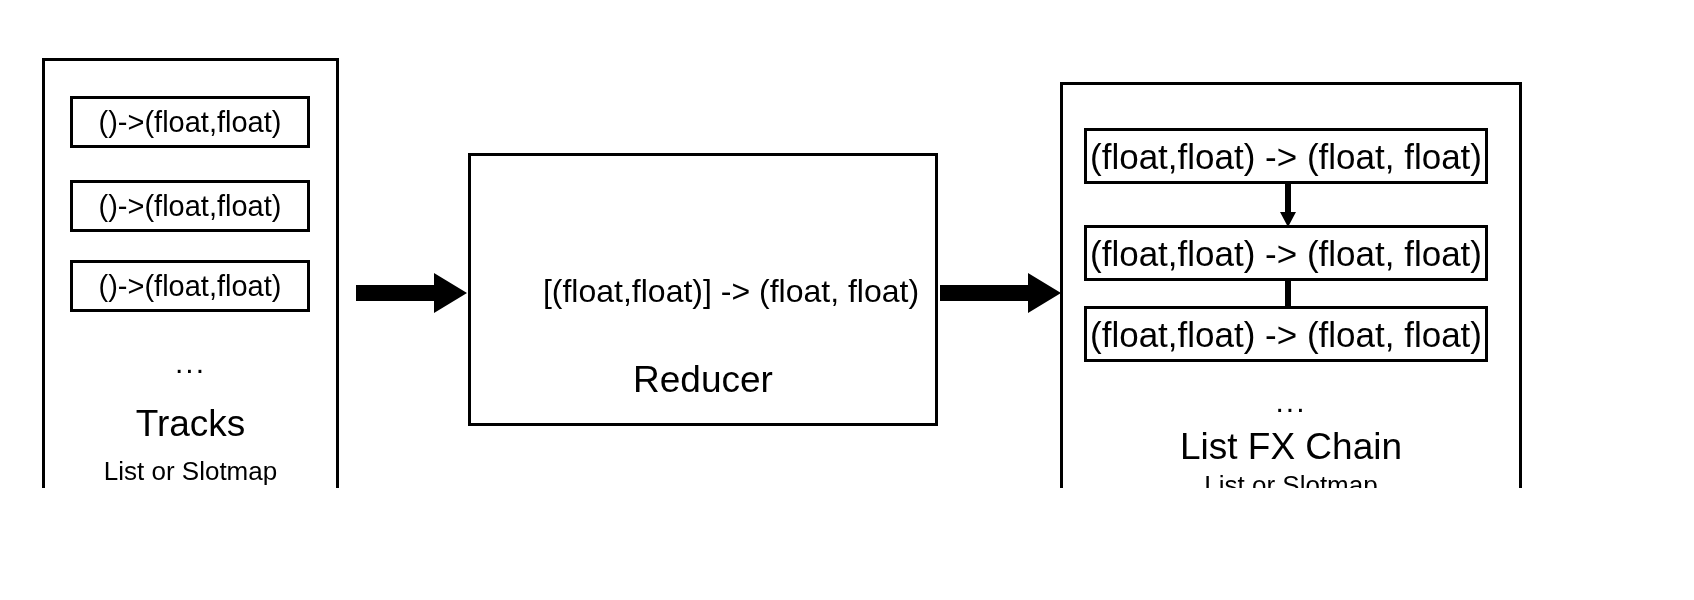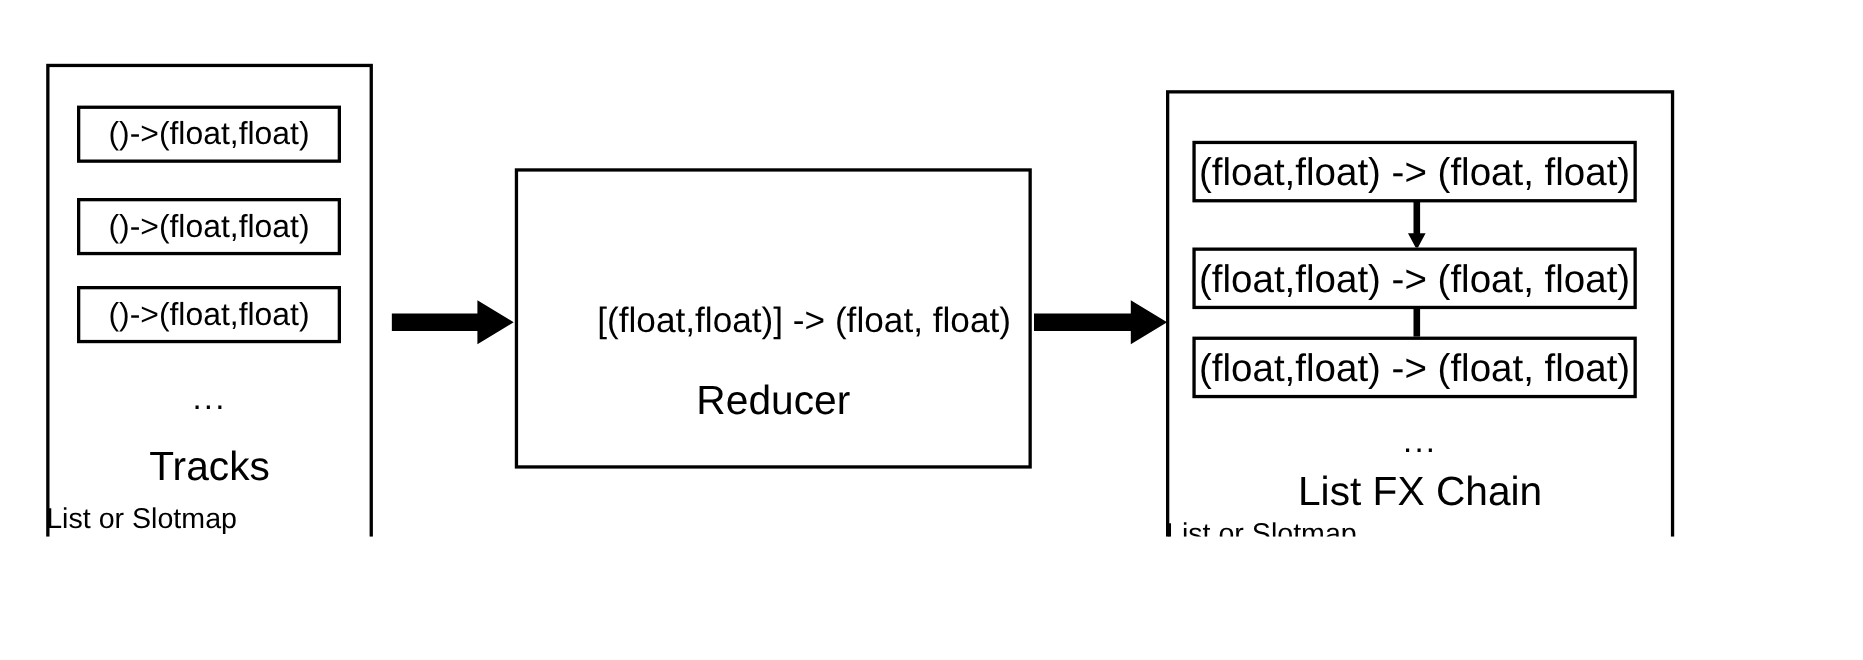--- a/index.html
+++ b/index.html
@@ -58,37 +58,39 @@
 
   
   .caption-main {
     position: absolute;
     text-align: center;
     font-size: 37px;
     line-height: 1;
   }
   .caption-sub {
     position: absolute;
+    text-align: center;
     font-size: 26px;
     line-height: 1;
   }
 
   
   .reducer-sig {
     position: absolute;
     text-align: center;
     font-size: 32px;
     line-height: 1;
     white-space: nowrap;
   }
   .reducer-title {
     position: absolute;
     text-align: center;
     font-size: 37px;
     line-height: 1;
+    margin-top: 16px;
   }
 
   
   .block-arrow {
     position: absolute;
   }
   .block-arrow svg {
     display: block;
   }
 

